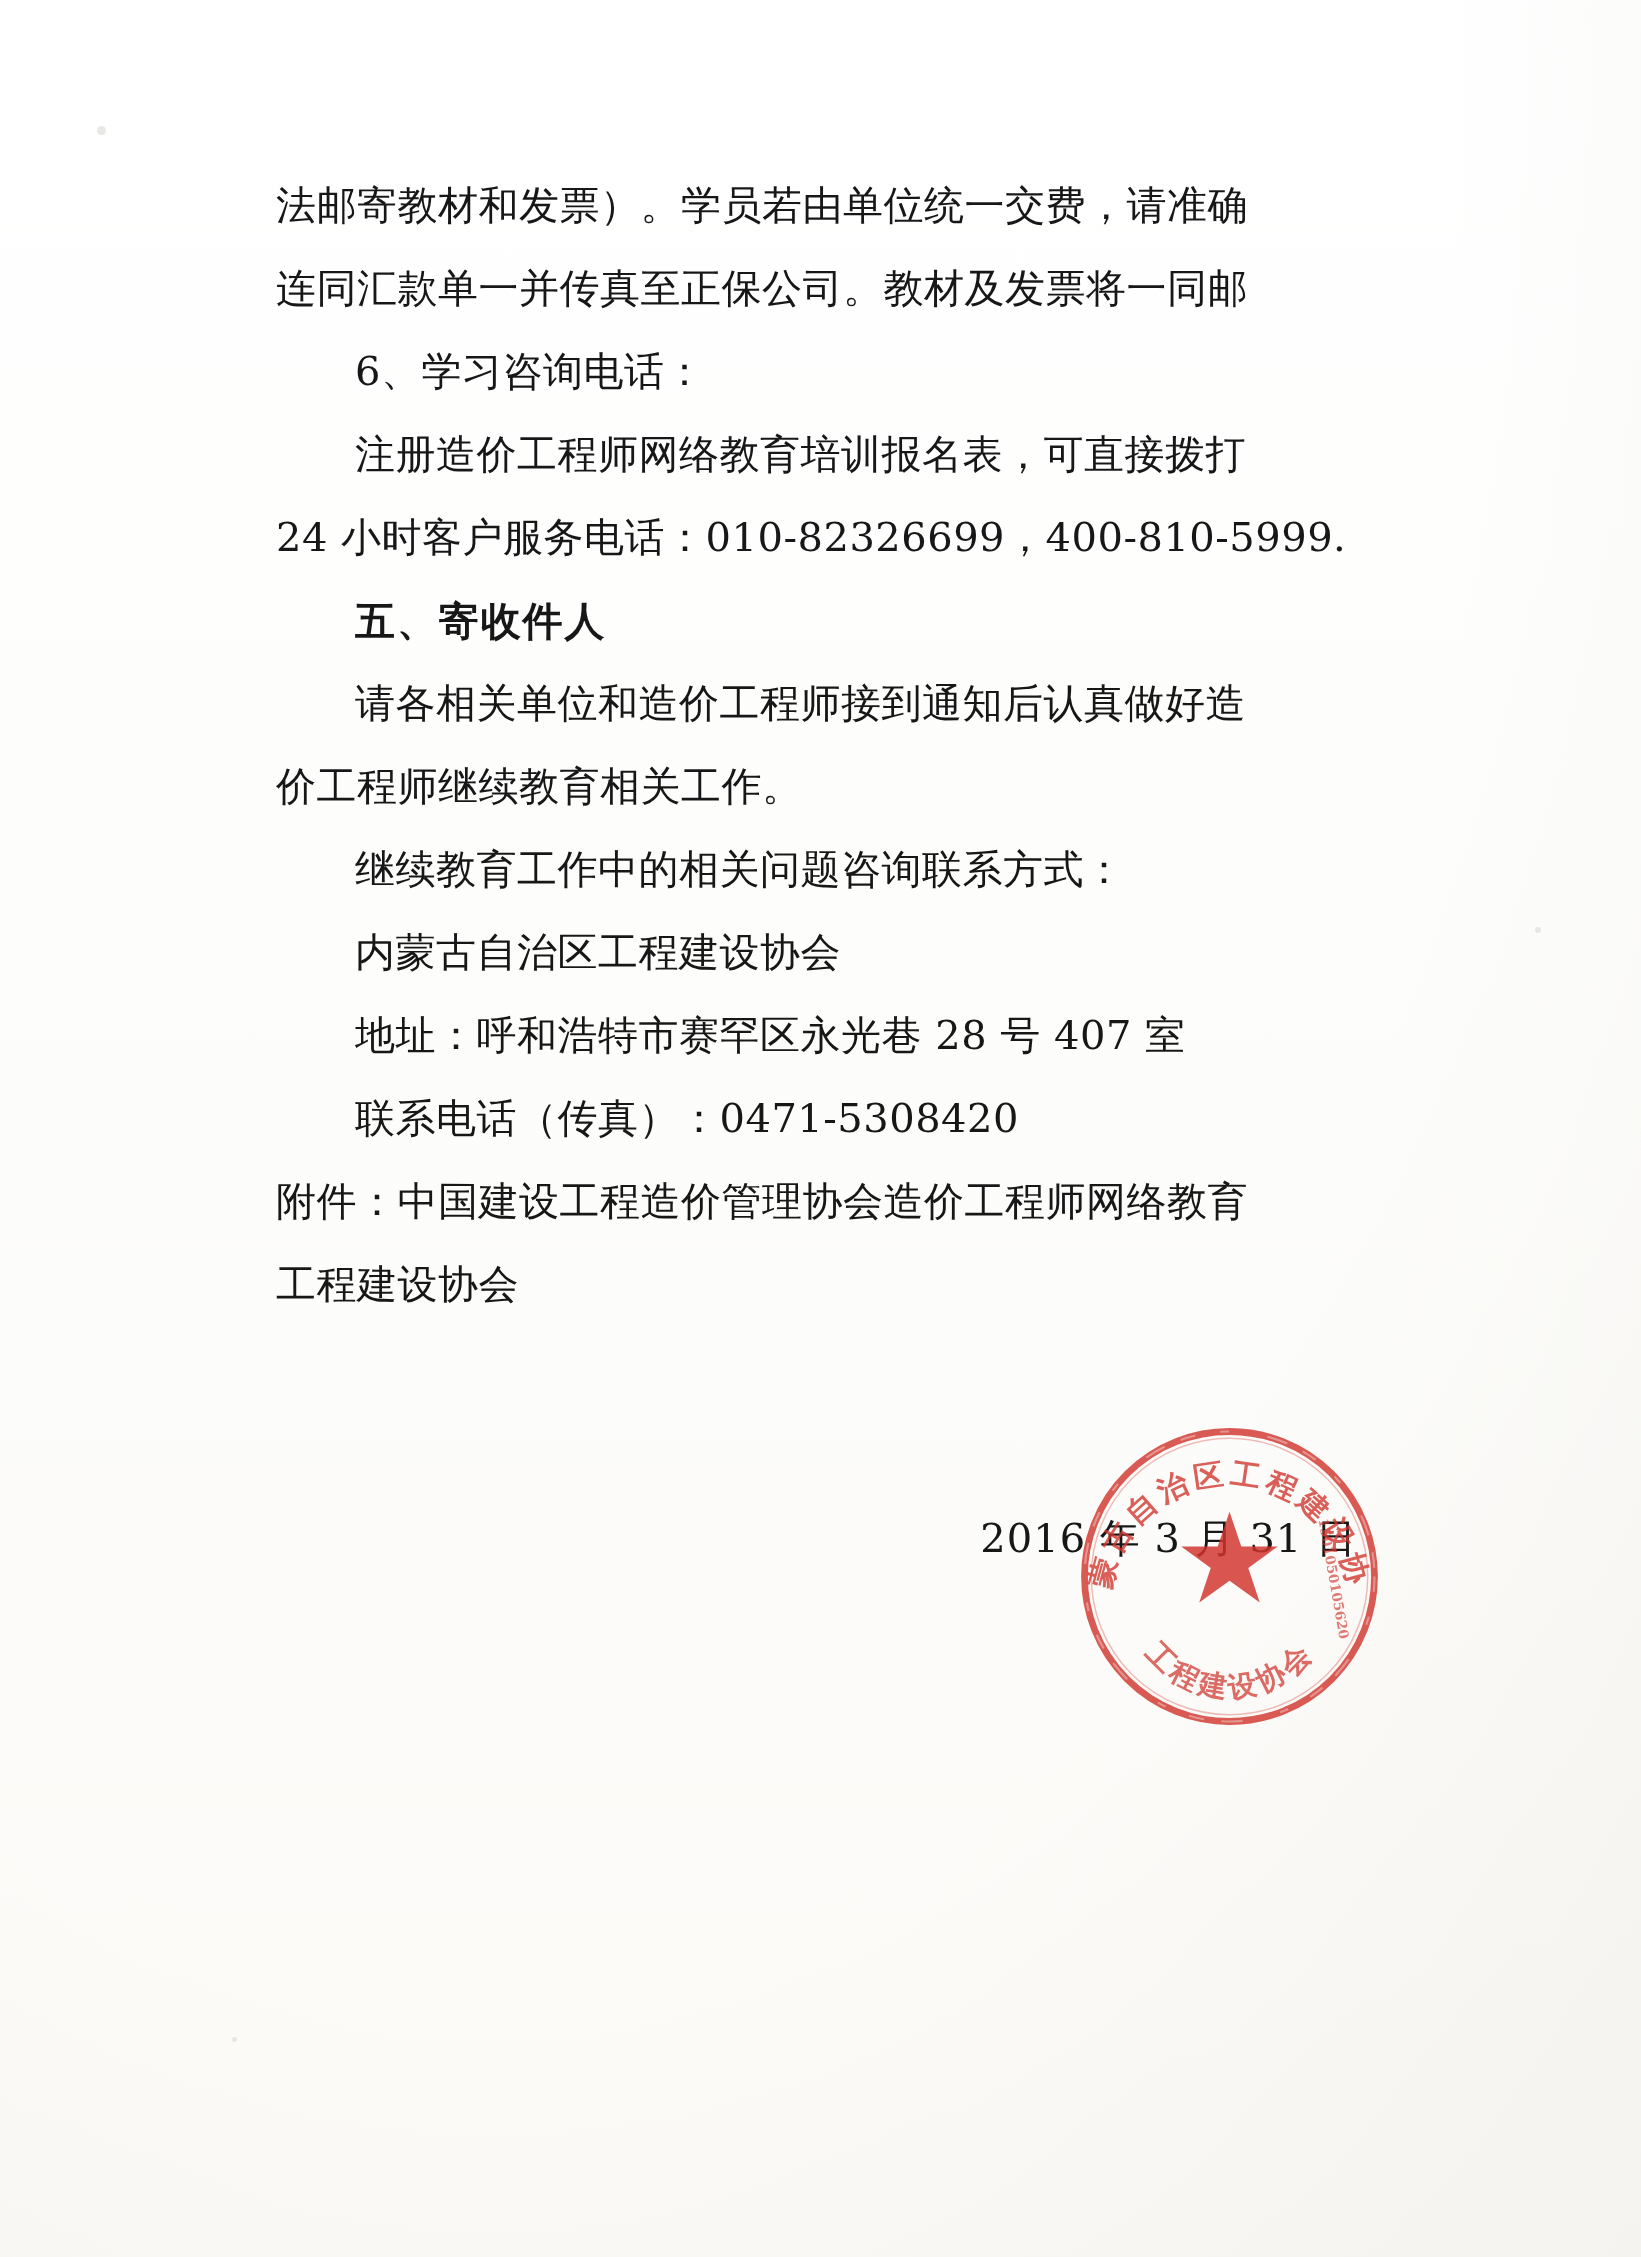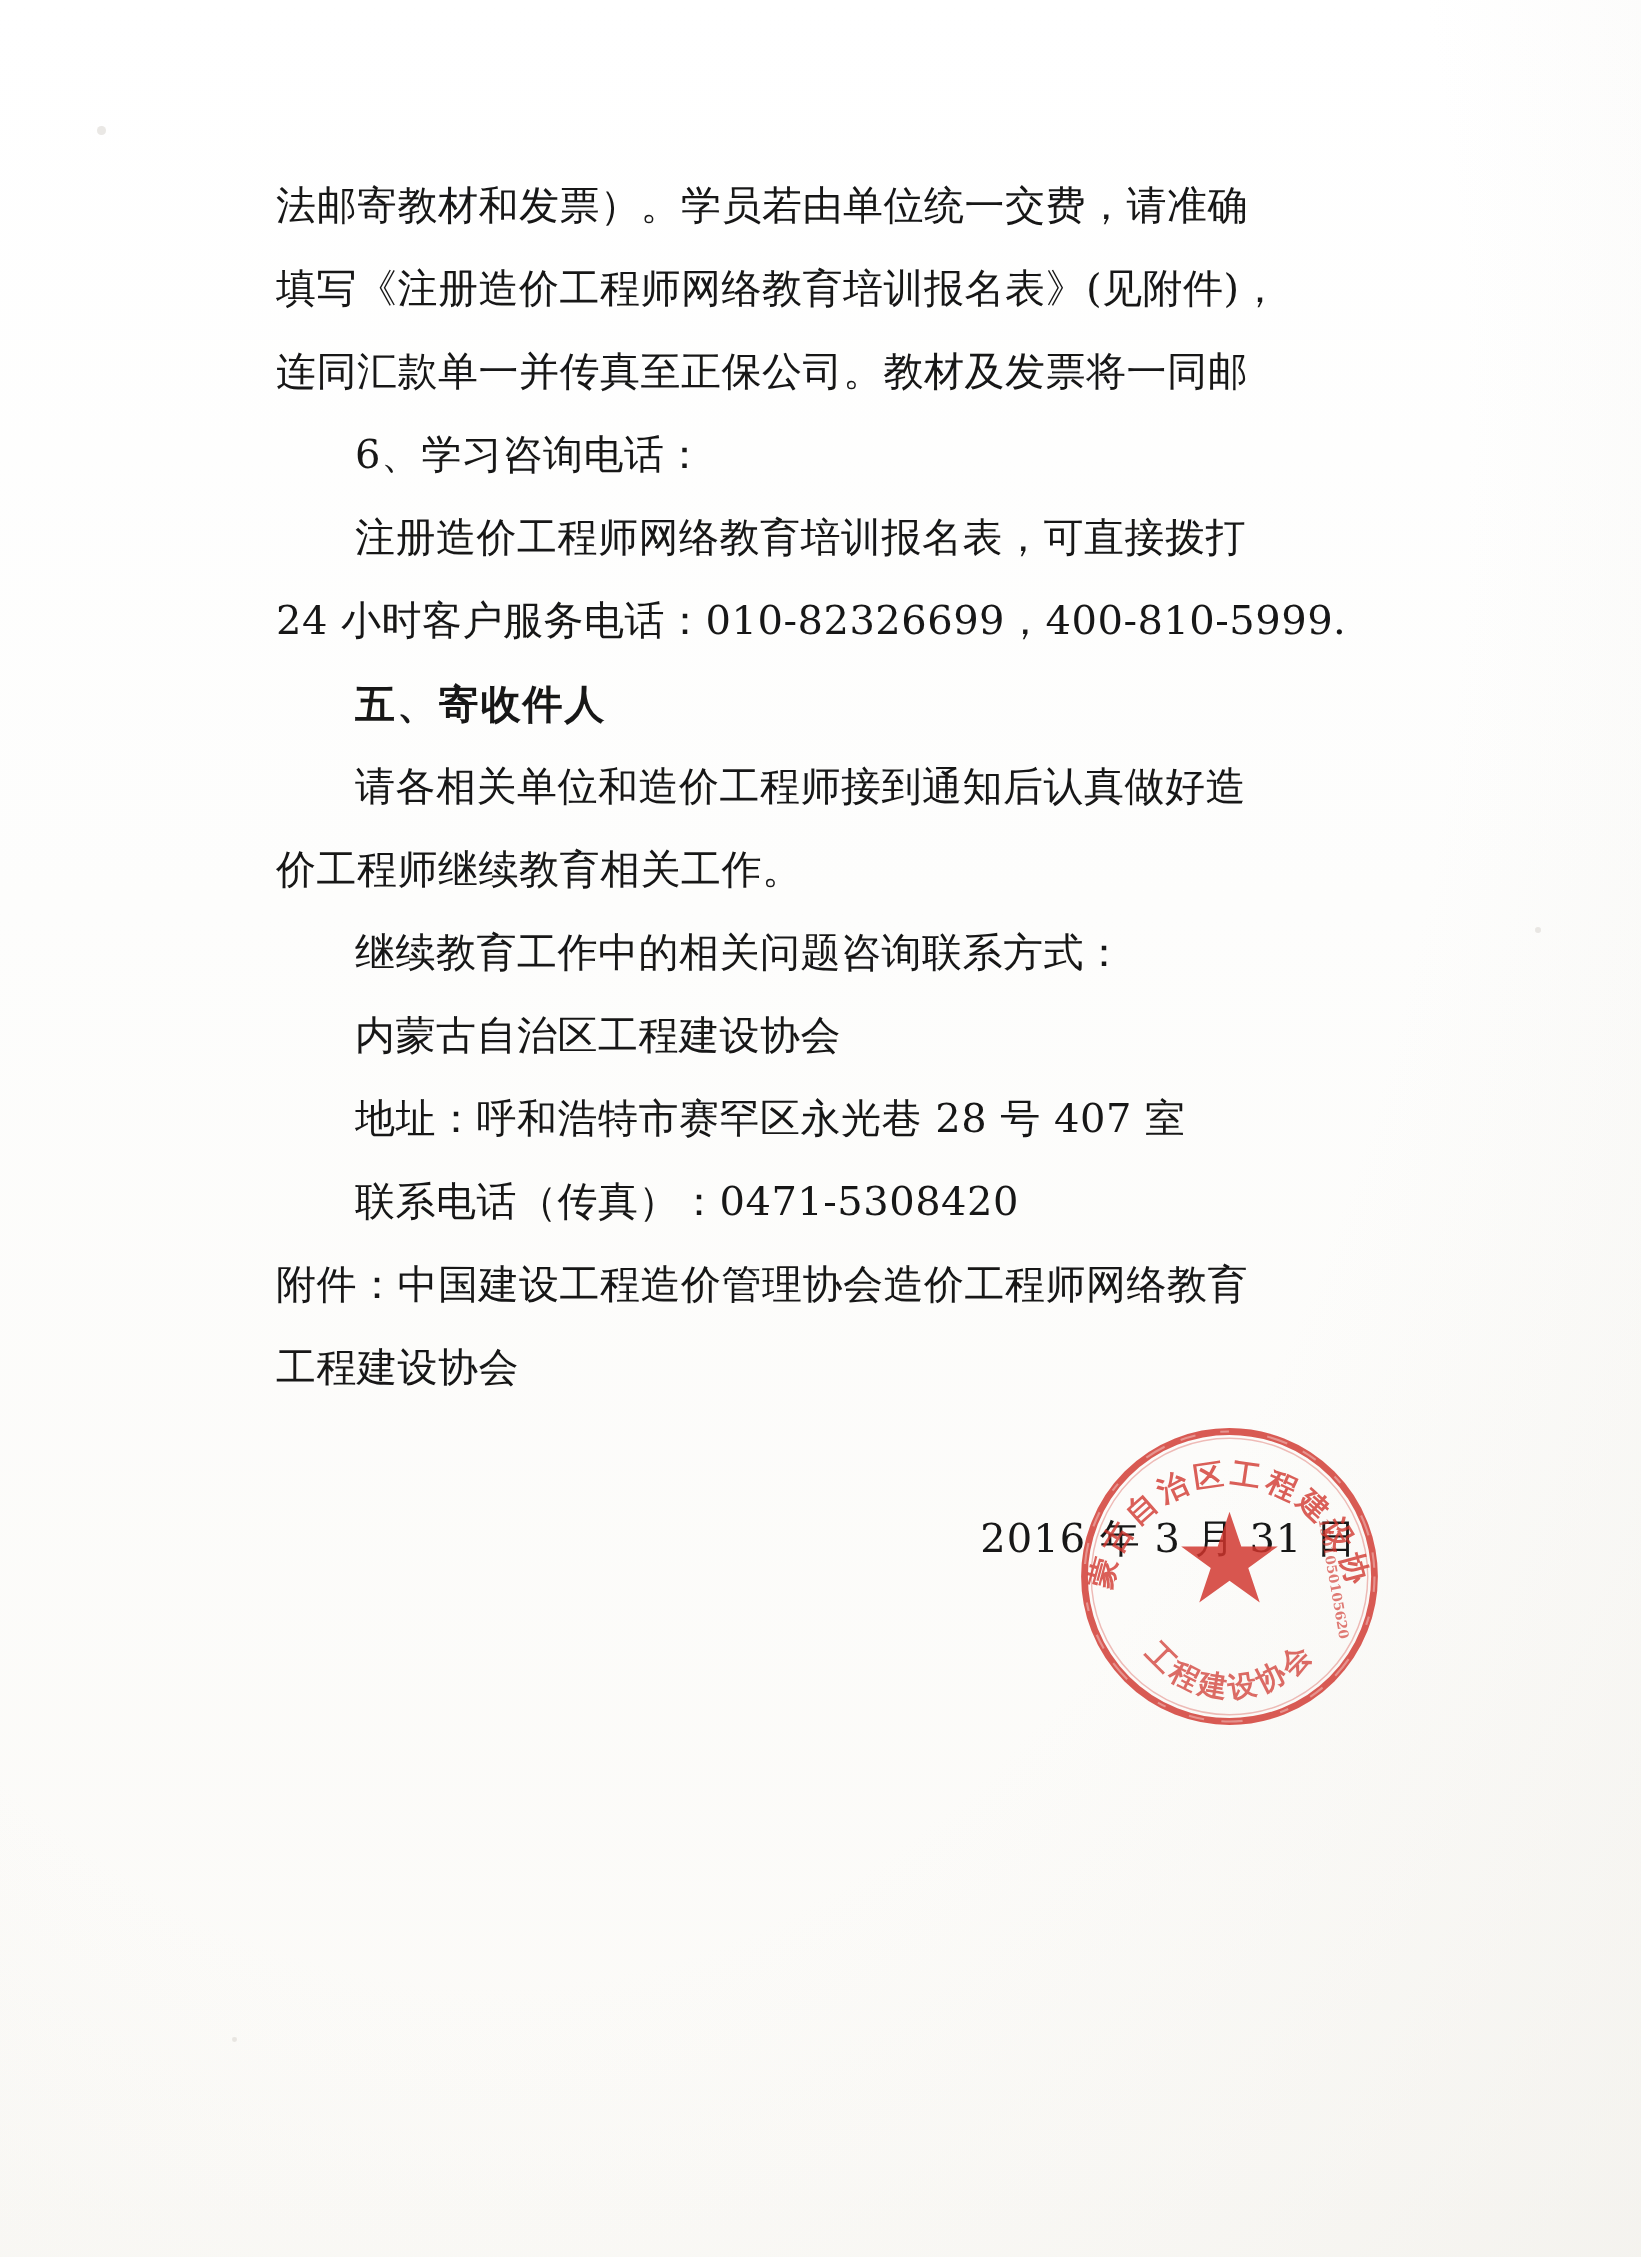--- a/index.html
+++ b/index.html
@@ -94,21 +94,20 @@
 
 <div class="page">
   <div class="paper-tint"></div>
 
   <div class="speck" style="left:97px; top:126px; width:8.7px; height:8.7px;"></div>
   <div class="speck" style="left:1535px; top:927px; width:5.8px; height:5.8px;"></div>
   <div class="speck" style="left:232px; top:2037px; width:4.8px; height:4.8px;"></div>
 
   <div class="content">
     <p class="tight">法邮寄教材和发票）。学员若由单位统一交费，请准确</p>
-    <p class="tight">填写《注册造价工程师网络教育培训报名表》(见附件)，</p>
     <p class="tight">连同汇款单一并传真至正保公司。教材及发票将一同邮</p>
     <p class="indent">6、学习咨询电话：</p>
     <p class="indent">注册造价工程师网络教育培训报名表，可直接拨打</p>
     <p class="tight">24 小时客户服务电话：010-82326699，400-810-5999.</p>
     <p class="heading">五、寄收件人</p>
     <p class="indent">请各相关单位和造价工程师接到通知后认真做好造</p>
     <p class="tight">价工程师继续教育相关工作。</p>
     <p class="indent">继续教育工作中的相关问题咨询联系方式：</p>
     <p class="indent">内蒙古自治区工程建设协会</p>
     <p class="indent">地址：呼和浩特市赛罕区永光巷 28 号 407 室</p>

